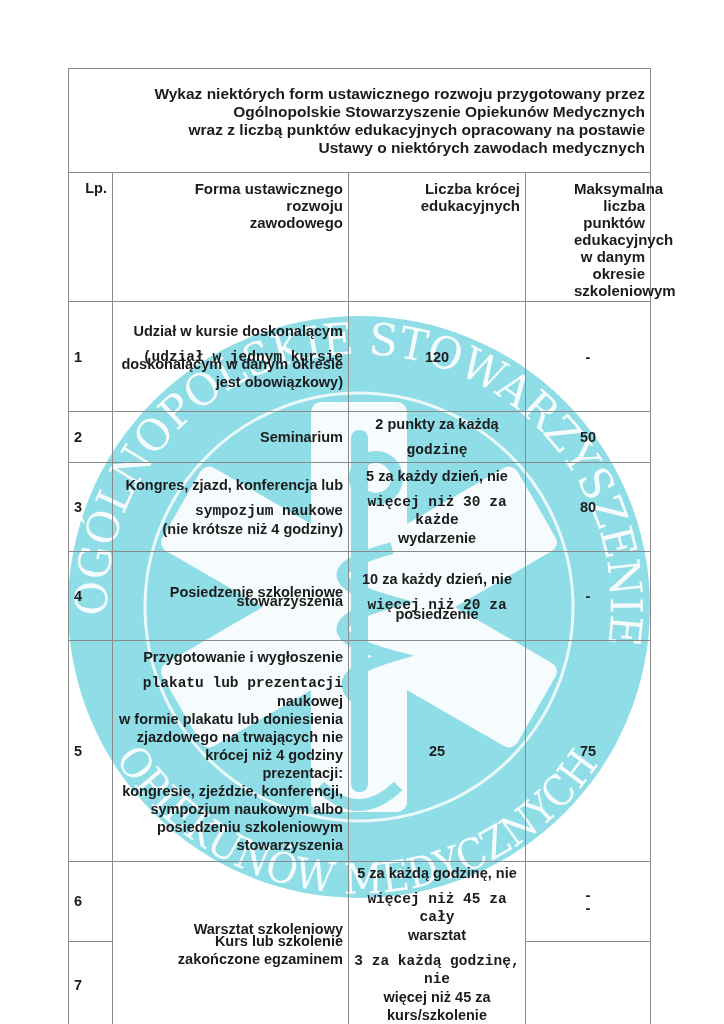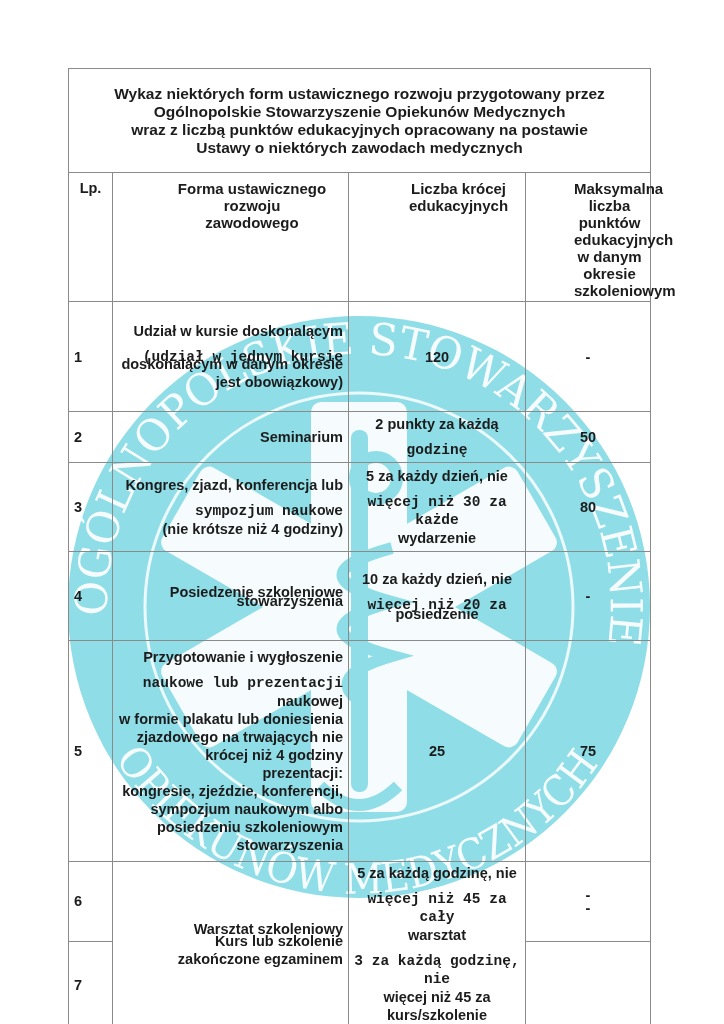--- a/index.html
+++ b/index.html
@@ -31,22 +31,22 @@
     font-weight:bold;
     overflow:visible;
   }
   .line { line-height:18px; }
   .line.gap   { margin-top:8px;font-family:Liberation Mono, monospace; }
   .line.over  { margin-top:-11px; }
   .line.over2 { margin-top:-9px; }
   .line.over3 { margin-top:-6px; }
   .line.tight { margin-top:-5px; }
   td.title-cell { text-align:center; vertical-align:middle; }
-  td.title-cell .line { font-size:15.5px; line-height:18px; }
-  tr.header-row td { vertical-align:top; text-align:center; padding-top:7px; }
+  td.title-cell .line { font-size:15.5px; line-height:18px;text-align:right; }
+  tr.header-row td { vertical-align:top; text-align:right; padding-top:7px; }
   tr.header-row .line { font-size:15px; line-height:17px;margin-left:43px; }
   td.c-lp { text-align:left; padding-left:4px; }
   td.c-left { text-align:right; padding-left:6px; }
   td.c-center { text-align:center; }
   td.v-top { vertical-align:top; }
   td.pad-top { padding-top:16px; }
 </style>
 </head>
 <body>
 
@@ -181,21 +181,21 @@
             </td>
           <td class="c-center">
               <div class="line">-</div>
             </td>
         </tr>
 
         <tr style="height:221px">
           <td class="c-lp">5</td>
           <td class="c-left">
               <div class="line">Przygotowanie i wygłoszenie</div>
-              <div class="line gap">naukowe lub prezentacji</div>
+              <div class="line gap">plakatu lub prezentacji</div>
               <div class="line">naukowej</div>
               <div class="line">w formie plakatu lub doniesienia</div>
               <div class="line">zjazdowego na trwających nie</div>
               <div class="line">krócej niż 4 godziny</div>
               <div class="line">prezentacji:</div>
               <div class="line">kongresie, zjeździe, konferencji,</div>
               <div class="line">sympozjum naukowym albo</div>
               <div class="line">posiedzeniu szkoleniowym</div>
               <div class="line">stowarzyszenia</div>
             </td>

